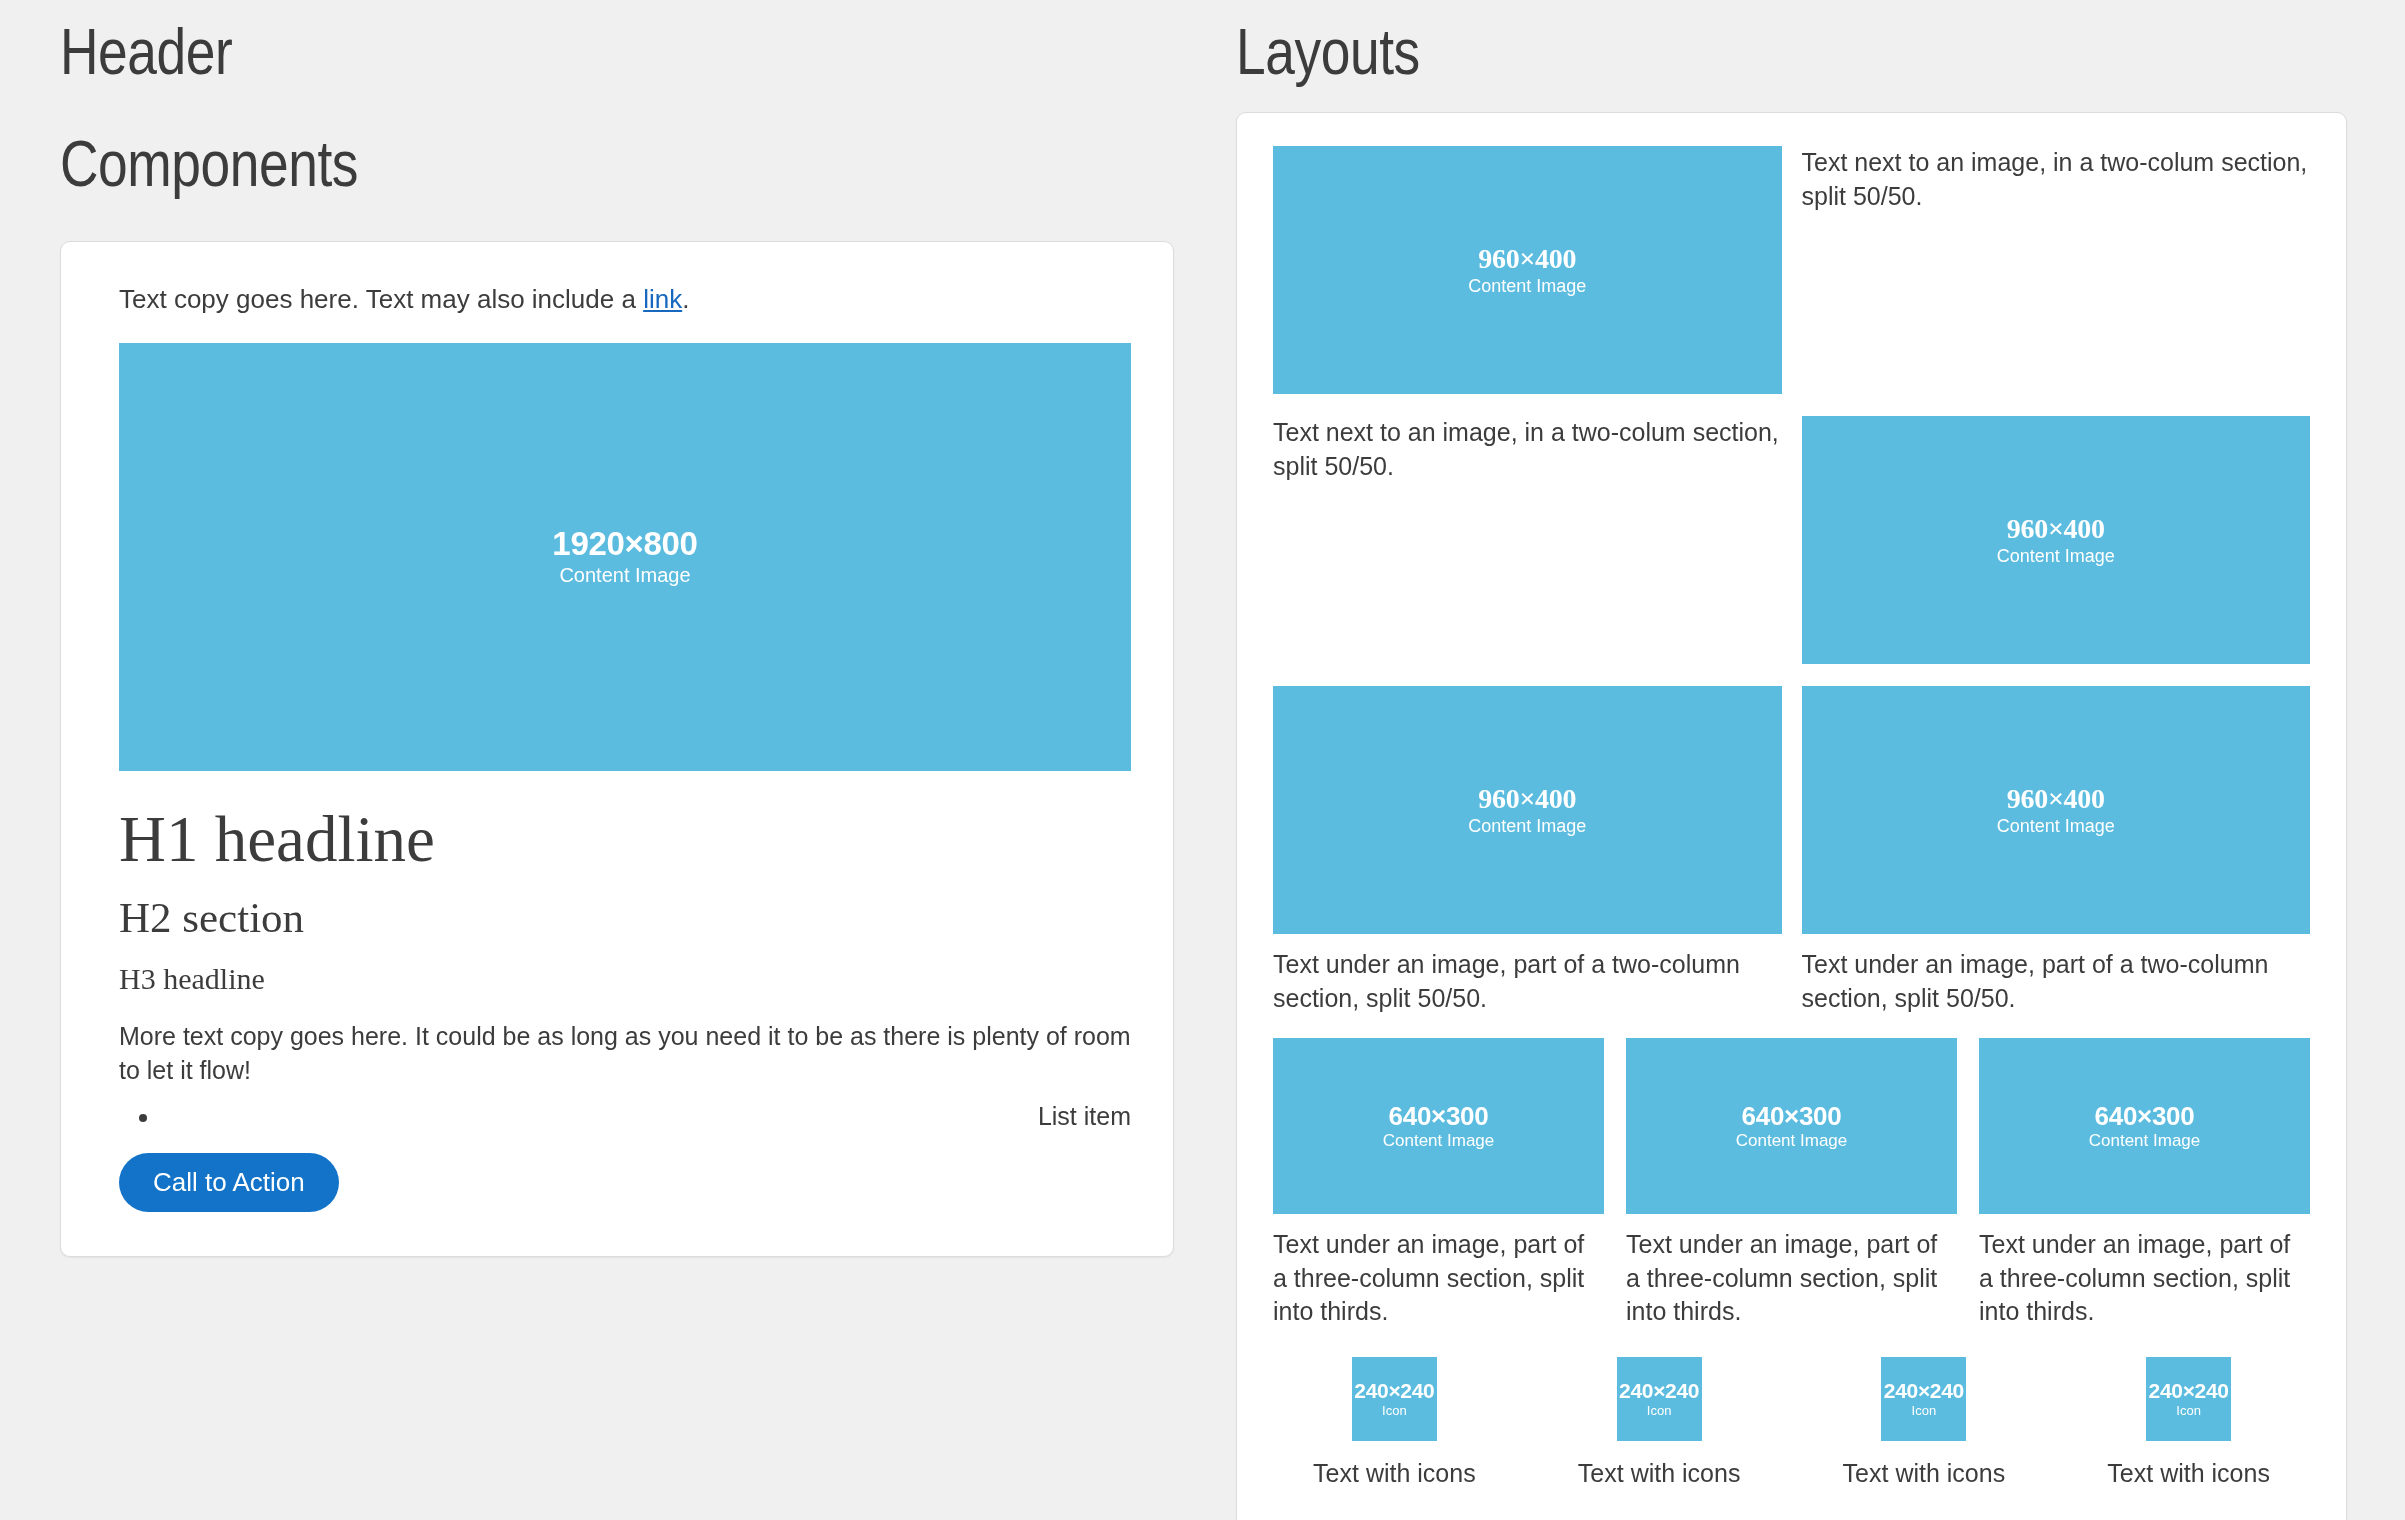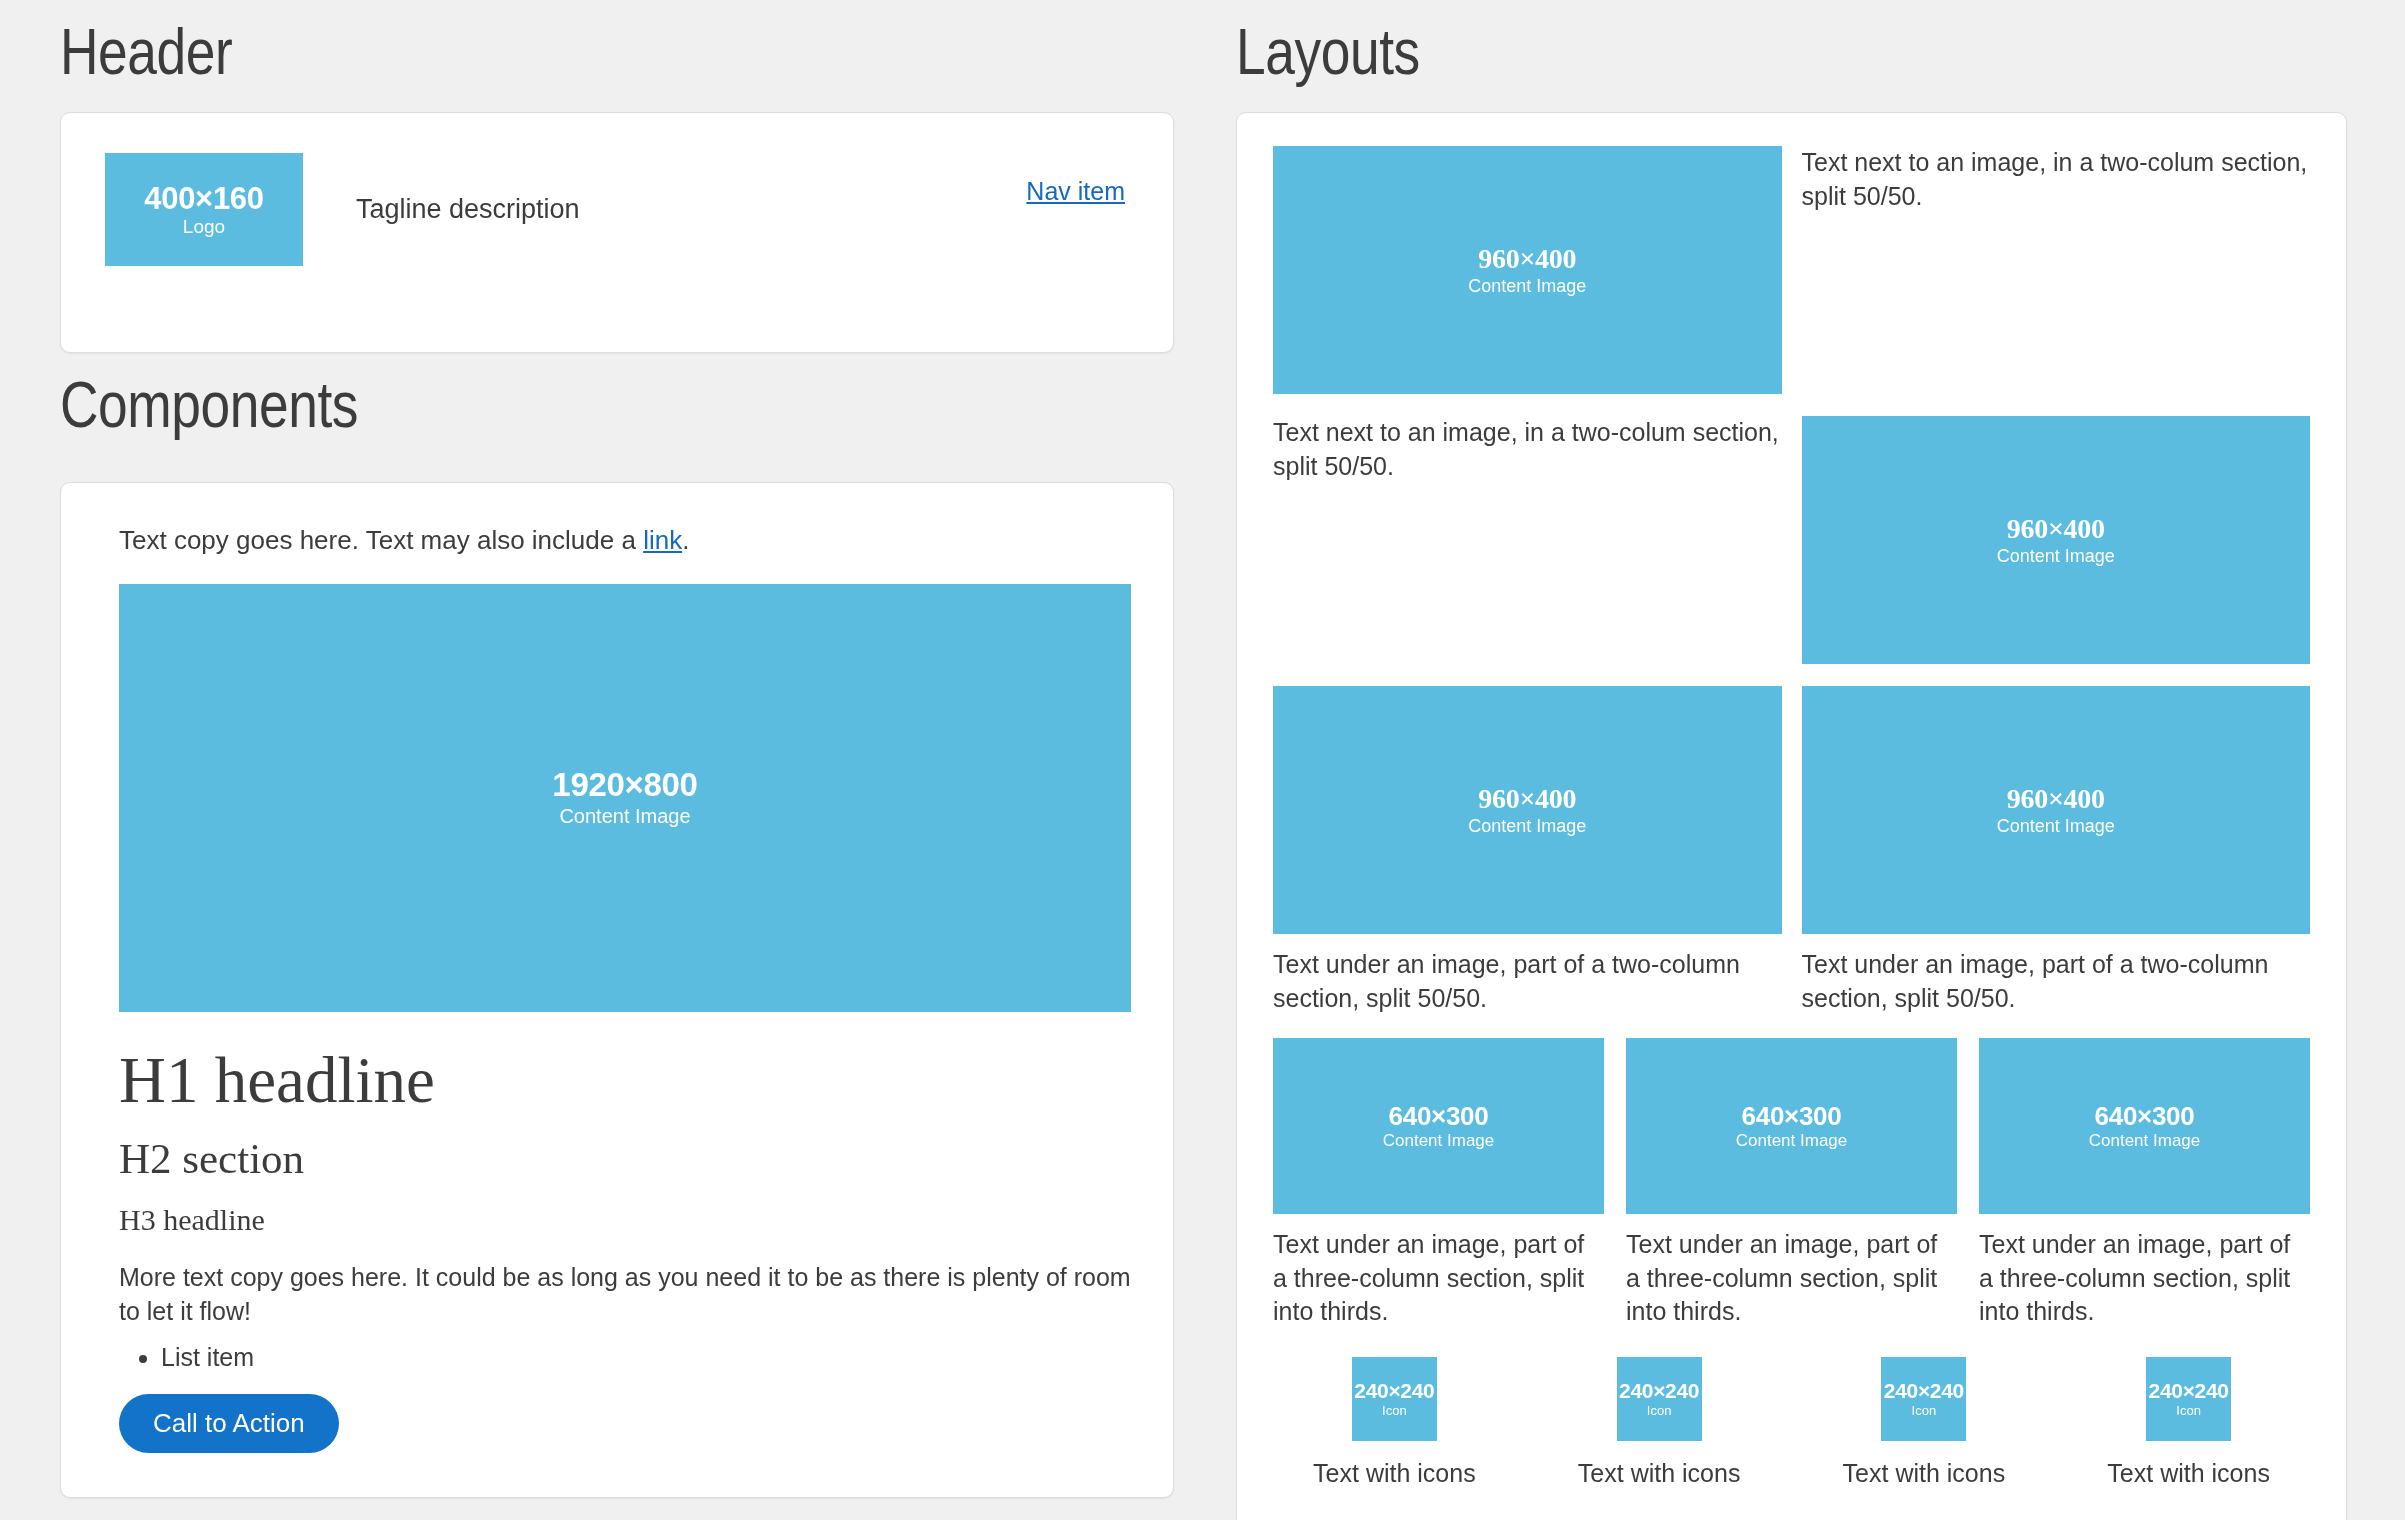--- a/index.html
+++ b/index.html
@@ -165,20 +165,21 @@
     font-size: 25px;
     color: #3c3c3c;
     line-height: 1.38;
     margin: 22px 0 14px 0;
   }
   .bullets {
     margin: 8px 0 22px 0;
     padding-left: 42px;
     font-size: 25px;
     color: #3c3c3c;
+    text-align: right;
   }
   .bullets li { margin: 0 0 6px 0; }
   .cta {
     display: inline-block;
     background: #1273c9;
     color: #ffffff;
     font-size: 26px;
     border: none;
     border-radius: 40px;
     padding: 14px 34px;
@@ -229,30 +230,20 @@
 </style>
 </head>
 <body>
 
 <div class="page">
 
   <div class="col-left">
 
     <h1 class="section-title">Header</h1>
 
-    <div class="card header-card">
-      <div class="header-row">
-        <div class="ph ph-logo">
-          <span class="dim">400×160</span>
-          <span class="lbl">Logo</span>
-        </div>
-        <div class="tagline">Tagline description</div>
-      </div>
-      <a class="nav-link">Nav item</a>
-    </div>
 
     <h1 class="section-title">Components</h1>
 
     <div class="card components-card">
       <p class="copy"><span>Text copy goes here. Text may also include a </span><a class="inline-link">link</a><span>.</span></p>
 
       <div class="ph ph-hero">
         <span class="dim">1920×800</span>
         <span class="lbl">Content Image</span>
       </div>

